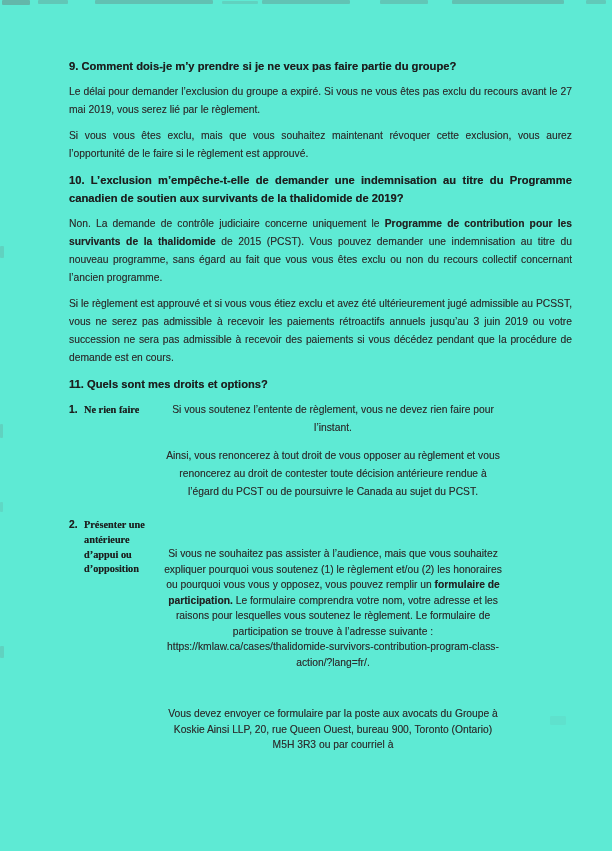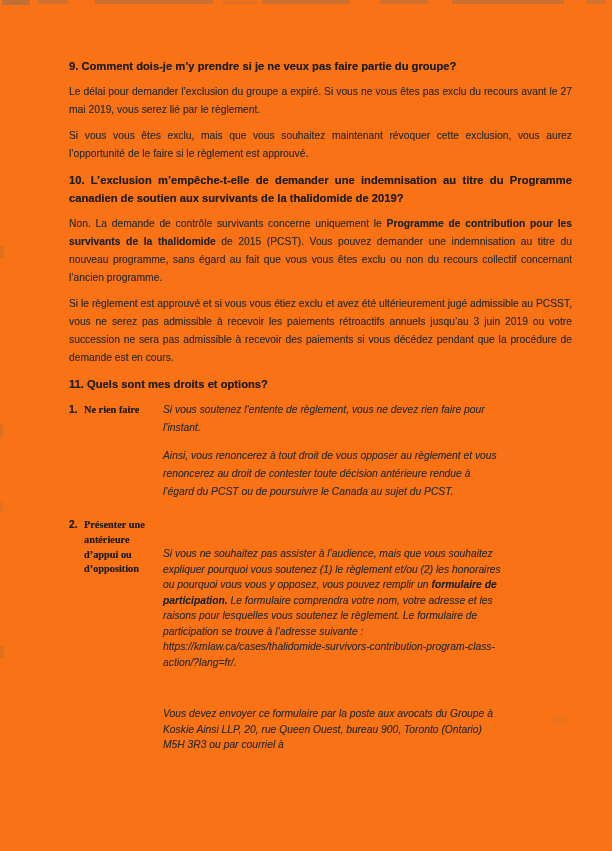--- a/index.html
+++ b/index.html
@@ -1,20 +1,20 @@
 <!DOCTYPE html>
 <html lang="fr"><head>
 <meta charset="utf-8">
 <style>
   html,body{margin:0;padding:0;background:#e9e9e9;}
   .page{
     position:relative;
     width:612px;height:851px;
     margin:0 auto;
-    background:#f97316;
+    background:#5eead4;
     overflow:hidden;
     font-family:"Liberation Sans", sans-serif;
     color:#2d2d2d;
     -webkit-font-smoothing:antialiased;
   }
   .content{
     position:absolute;
     left:69px;top:57px;
     width:503px;
     font-size:10.3px;
@@ -42,23 +42,22 @@
   .option .num,.option .label{
     font-weight:bold;
     color:#1e1e1e;
     line-height:14.6px;
     text-shadow:0 0 .4px rgba(0,0,0,.5);
   }
   .option .num{padding-top:2px;}
   .option .label{padding-top:2px;font-family:Liberation Serif, serif;}
   .option-2 .num,.option-2 .label{padding-top:8px;}
   .optbody p{
-    text-align:left;
+    text-align:center;
     margin:0 0 9px 0;
-    font-style:italic;
   }
   .option-1 .optbody p{line-height:18.3px;}
   .option-2 .optbody p{line-height:15.5px;margin-bottom:5px;margin-top:36px;}
   .optbody p{overflow-wrap:break-word;}
   .scan-artifact{
     position:absolute;
     background:#6b6b6b;
     pointer-events:none;
     border-radius:1px;
   }
@@ -85,21 +84,21 @@
     <div class="scan-artifact" style="left:550px;top:716px;width:16px;height:9px;opacity:.07"></div>
   </div>
 
   <div class="content">
 
     <h2 class="q-heading">9. Comment dois-je m’y prendre si je ne veux pas faire partie du groupe?</h2>
     <p>Le délai pour demander l’exclusion du groupe a expiré. Si vous ne vous êtes pas exclu du recours avant le 27 mai 2019, vous serez lié par le règlement.</p>
     <p>Si vous vous êtes exclu, mais que vous souhaitez maintenant révoquer cette exclusion, vous aurez l’opportunité de le faire si le règlement est approuvé.</p>
 
     <h2 class="q-heading">10. L’exclusion m’empêche-t-elle de demander une indemnisation au titre du Programme canadien de soutien aux survivants de la thalidomide de 2019?</h2>
-    <p><span>Non. La demande de contrôle survivants concerne uniquement le </span><b>Programme de contribution pour les survivants de la thalidomide</b><span> de 2015 (PCST). Vous pouvez demander une indemnisation au titre du nouveau programme, sans égard au fait que vous vous êtes exclu ou non du recours collectif concernant l’ancien programme.</span></p>
+    <p><span>Non. La demande de contrôle judiciaire concerne uniquement le </span><b>Programme de contribution pour les survivants de la thalidomide</b><span> de 2015 (PCST). Vous pouvez demander une indemnisation au titre du nouveau programme, sans égard au fait que vous vous êtes exclu ou non du recours collectif concernant l’ancien programme.</span></p>
     <p>Si le règlement est approuvé et si vous vous étiez exclu et avez été ultérieurement jugé admissible au PCSST, vous ne serez pas admissible à recevoir les paiements rétroactifs annuels jusqu’au 3 juin 2019 ou votre succession ne sera pas admissible à recevoir des paiements si vous décédez pendant que la procédure de demande est en cours.</p>
 
     <h2 class="q-heading">11. Quels sont mes droits et options?</h2>
 
     <div class="option option-1">
       <div class="num">1.</div>
       <div class="label">Ne rien faire</div>
       <div class="optbody">
         <p>Si vous soutenez l’entente de règlement, vous ne devez rien faire pour l’instant.</p>
         <p>Ainsi, vous renoncerez à tout droit de vous opposer au règlement et vous renoncerez au droit de contester toute décision antérieure rendue à l’égard du PCST ou de poursuivre le Canada au sujet du PCST.</p>

